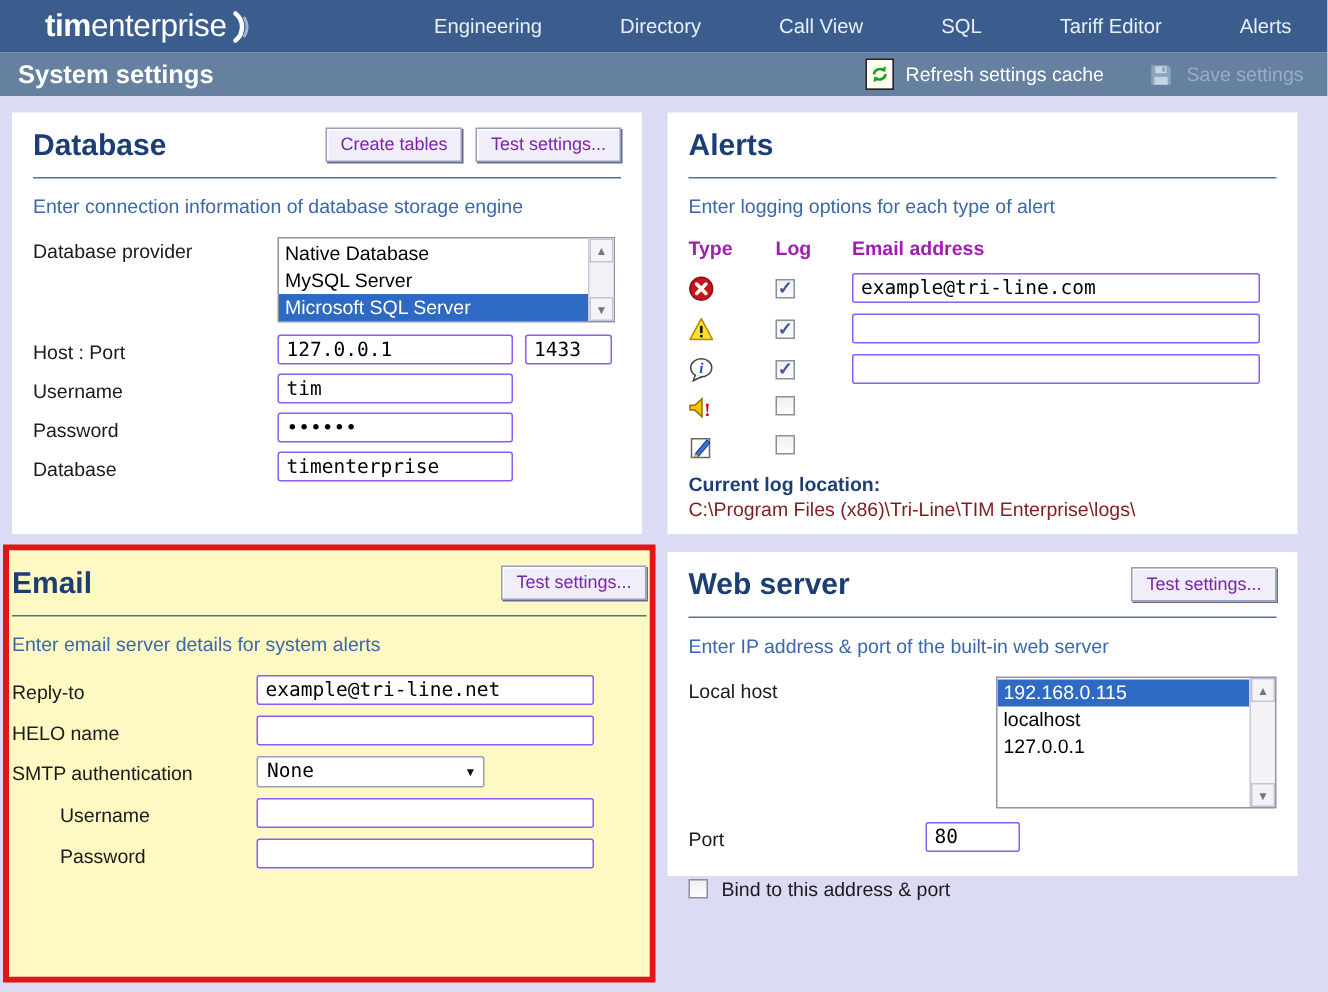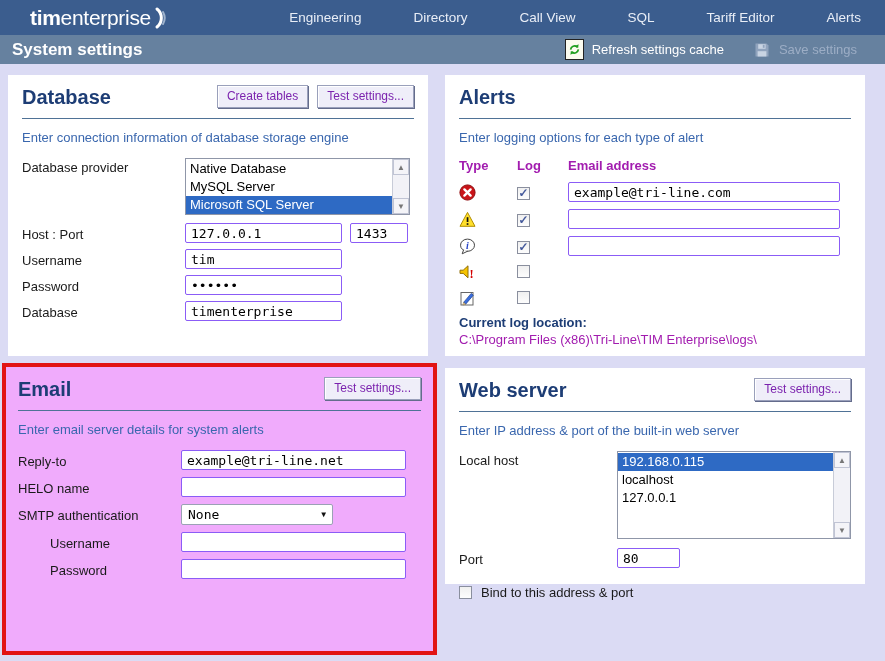--- a/index.html
+++ b/index.html
@@ -20,32 +20,32 @@
   .logo .lg-bold { font-weight:bold; }
   .logo svg { margin-left:2px; }
   .top-nav { margin-left:auto; margin-right:24px; display:flex; gap:52px; }
   .nav-item { color:#e9eef7; font-size:13.5px; cursor:pointer; white-space:nowrap; }
 
   .subbar {
     position:absolute; top:35px; left:0; width:885px; height:29px;
     background:#66819f; display:flex; align-items:center;
   }
   .page-title { margin-left:12px; font-size:17px; font-weight:bold; color:#fff; }
-  .subbar-actions { margin-left:auto; margin-right:28px; display:flex; align-items:center; font-size:13px; }
+  .subbar-actions { margin-left:auto; margin-right:16px; display:flex; align-items:center; font-size:13px; }
   .action { display:flex; align-items:center; gap:9px; cursor:pointer; }
   .action-refresh { color:#ffffff; }
   .action-save { color:#9cadc5; margin-left:30px; cursor:default; }
   .doc-icon-bg { background:#fbfbef; outline:1px solid #222; display:inline-flex; }
 
   
   .panel { position:absolute; background:#fff; padding:10px 14px; }
   #panel-database { left:8px;  top:75px;  width:420px; height:281px; }
   #panel-alerts   { left:445px; top:75px;  width:420px; height:281px; }
   #email-outline  { position:absolute; left:2px; top:363px; width:435px; height:292px; border:4px solid #e21414; background:#fff; }
-  #panel-email    { position:static; width:100%; height:100%; background:#f0abfc; padding:10px 12px; }
+  #panel-email    { position:static; width:100%; height:100%; background:#fef9c3; padding:10px 2px; }
   #panel-webserver{ left:445px; top:368px; width:420px; height:216px; }
 
   .panel-head { display:flex; align-items:flex-start; border-bottom:1px solid #4f7296; padding-bottom:9px; min-height:34px; }
   .panel-title { font-size:20px; font-weight:bold; color:#1d3d75; line-height:24px; }
   .head-buttons { margin-left:auto; display:flex; gap:9px; }
   .btn {
     font-family:"Liberation Sans", sans-serif;
     font-size:12px; color:#7b22ae;
     background:#efeef9; border:1px solid #9aa0bb;
     box-shadow:1px 1px 0 0 #646c8c, inset 1px 1px 0 #ffffff;
@@ -81,21 +81,21 @@
   
   .sel { width:152px; height:21px; border:1px solid #9ba1b5; border-radius:2px; background:#fff; display:flex; align-items:center; padding:0 6px; font-family:"DejaVu Sans Mono", monospace; font-size:13px; cursor:pointer; }
   .sel-arrow { margin-left:auto; font-size:8px; color:#111; }
 
   
   .alerts-head { display:grid; grid-template-columns:58px 51px 1fr; font-size:13px; font-weight:bold; color:#a21caf; margin-bottom:9px; }
   .alert-row { display:grid; grid-template-columns:58px 51px 1fr; align-items:center; margin-bottom:7px; min-height:19px; }
   .alert-type { display:inline-flex; width:17px; height:17px; }
   .alert-email { width:272px; }
   .log-loc-label { font-size:13px; font-weight:bold; color:#1d3d75; margin-top:4px; }
-  .log-loc-path  { font-size:13px; color:#a21caf; margin-top:2px; }
+  .log-loc-path  { font-size:13px; color:#7f1d1d; margin-top:2px; }
 
   .ws-check-row { display:flex; align-items:center; gap:9px; margin-top:17px; font-size:13px; color:#1a1a1a; }
 </style>
 </head>
 <body>
 
 <div class="topbar">
   <div class="logo">
     <span class="lg-bold">tim</span>
       <span>enterprise</span>
@@ -298,21 +298,21 @@
   <div class="panel-head">
     <span class="panel-title">Web server</span>
     <span class="head-buttons">
       <button class="btn">Test settings...</button>
     </span>
   </div>
   <div class="panel-desc">Enter IP address &amp; port of the built-in web server</div>
 
   <div class="form-row top" style="margin-bottom:8px;">
     <span class="form-label ws-label">Local host</span>
-    <div class="listbox" style="width:263px; height:88px;">
+    <div class="listbox" style="width:263px; height:88px;margin-left:47px;">
       <div class="lb-items" id="ws-options">
           <div class="lb-item selected">192.168.0.115</div>
           <div class="lb-item">localhost</div>
           <div class="lb-item">127.0.0.1</div>
         </div>
       <div class="scrollbar">
         <div class="sb-btn">▲</div>
         <div class="sb-btn">▼</div>
       </div>
     </div>

